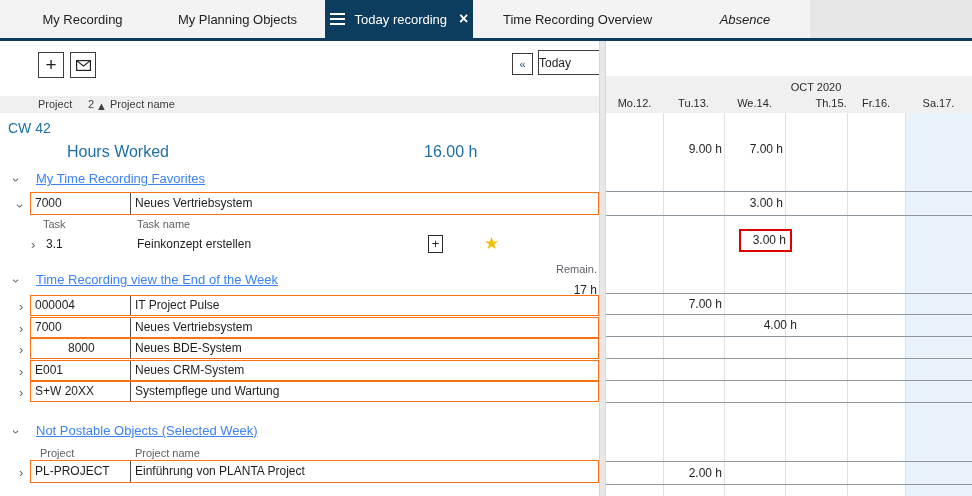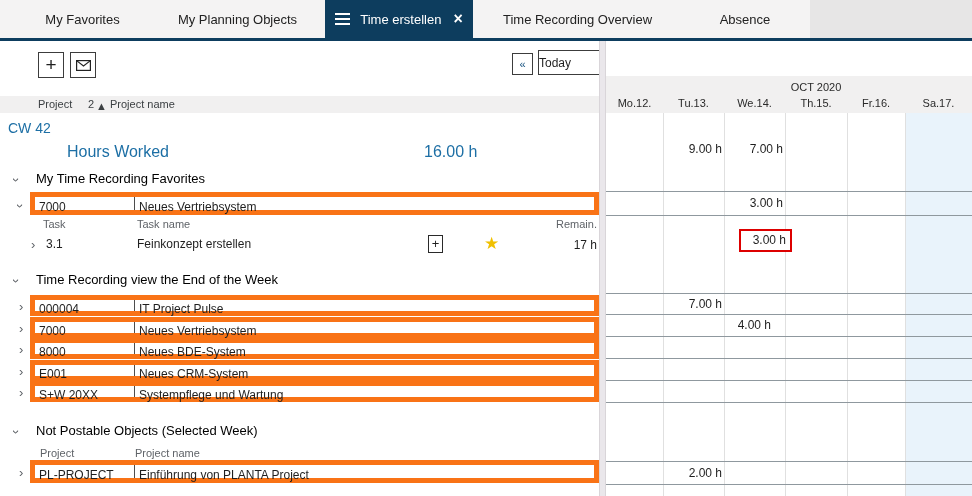--- a/index.html
+++ b/index.html
@@ -38,63 +38,63 @@
   .month { position: absolute; top: 81px; font-size: 11px; text-align: center; color: #2a2a2a; }
   .daylab { position: absolute; top: 97px; font-size: 11px; text-align: center; color: #2a2a2a; }
   .col-line { position: absolute; top: 113px; height: 383px; width: 1px; background: #e0e0e0; }
   .sa-bg { position: absolute; top: 113px; height: 383px; background: #e9f3fb; }
   .rowline { position: absolute; left: 0; width: 366px; height: 1px; background: #8f989e; }
   .dayval { position: absolute; font-size: 12px; text-align: right; padding-right: 2px; }
   .redcell { position: absolute; border: 2px solid #dd0000; text-align: right; font-size: 12px;
              padding-right: 4px; line-height: 19px; background: #fff; }
 
   
-  .section-title { position: absolute; color: #000000; font-size: 13px; }
+  .section-title { position: absolute; color: #3b82f6; font-size: 13px; text-decoration: underline; }
   .chev { position: absolute; color: #5f6368; font-size: 13px; line-height: 13px; }
   .chev-down { display: inline-block; transform: rotate(90deg); transform-origin: 55% 55%; }
   .blue-big { position: absolute; color: #1d6fa5; font-size: 16px; }
   .cw { position: absolute; color: #1d6fa5; font-size: 14px; }
-  .box { position: absolute; left: 30px; width: 569px; border: 5px solid #f97316; background: #fff; }
+  .box { position: absolute; left: 30px; width: 569px; border: 1px solid #f97316; background: #fff; }
   .box .divline { position: absolute; left: 99px; top: 0; bottom: 0; width: 1px; background: #4d4d4d; }
   .box .code { position: absolute; left: 4px; font-size: 12px; }
   .box .name { position: absolute; left: 104px; font-size: 12px; }
   .subhead { position: absolute; font-size: 11px; color: #5f6368; }
   .cell-txt { position: absolute; font-size: 12px; }
-  .right-col { position: absolute; left: 450px; width: 147px; text-align: right; }
+  .right-col { position: absolute; left: 450px; width: 147px; text-align: right; margin-top: 45px; }
   .plusbox { position: absolute; border: 1px solid #2a2a2a; font-size: 13px; line-height: 15px;
              text-align: center; background: #fff; cursor: pointer; }
   .star { position: absolute; color: #f0c000; font-size: 17px; line-height: 17px; cursor: pointer; }
 </style>
 </head>
 <body>
 
 <div class="screen">
 
   <div class="tabbar">
     <div class="tabbar-end"></div>
   </div>
   <div class="tab" style="left:10px;width:145px;">
-    <span>My Favorites</span>
+    <span>My Recording</span>
   </div>
   <div class="tab" style="left:155px;width:165px;">
     <span>My Planning Objects</span>
   </div>
   <div class="tab active" style="left:325px;width:148px;">
     <span class="hamburger">
         <div></div>
         <div></div>
         <div></div>
       </span>
-    <span>Time erstellen</span>
+    <span>Today recording</span>
     <span class="closex">×</span>
   </div>
   <div class="tab" style="left:480px;width:195px;">
     <span>Time Recording Overview</span>
   </div>
-  <div class="tab" style="left:685px;width:120px;">
+  <div class="tab" style="left:685px;width:120px;font-style:italic;">
     <span>Absence</span>
   </div>
   <div class="navy-line"></div>
 
   <div class="btn icon-btn" style="left:38px;top:52px;width:26px;height:26px;">
     <span>+</span>
   </div>
   <div class="btn" style="left:70px;top:52px;width:26px;height:26px;">
     <svg width="15" height="11" viewBox="0 0 15 11">
       <rect x="0.6" y="0.6" width="13.8" height="9.8" fill="none" stroke="#222" stroke-width="1.2"></rect>
@@ -153,21 +153,21 @@
   </div>
   <span class="chev" style="left:19px;top:322px;">›</span>
   <div class="box" style="top:317px;height:21px;">
     <div class="divline"></div>
     <span class="code" style="top:2px;">7000</span>
     <span class="name" style="top:2px;">Neues Vertriebsystem</span>
   </div>
   <span class="chev" style="left:19px;top:343px;">›</span>
   <div class="box" style="top:338px;height:21px;">
     <div class="divline"></div>
-    <span class="code" style="top:2px;">8000</span>
+    <span class="code" style="top:2px;margin-left:33px;">8000</span>
     <span class="name" style="top:2px;">Neues BDE-System</span>
   </div>
   <span class="chev" style="left:19px;top:365px;">›</span>
   <div class="box" style="top:360px;height:21px;">
     <div class="divline"></div>
     <span class="code" style="top:2px;">E001</span>
     <span class="name" style="top:2px;">Neues CRM-System</span>
   </div>
   <span class="chev" style="left:19px;top:386px;">›</span>
   <div class="box" style="top:381px;height:21px;">
@@ -190,21 +190,21 @@
 
   <div class="splitter"></div>
 
   <div class="rpane">
     <div class="rheader"></div>
     <div class="month" style="left:167px;width:86px;">OCT 2020</div>
 
     <div class="daylab" style="left:0;width:57px;">Mo.12.</div>
     <div class="daylab" style="left:57px;width:61px;">Tu.13.</div>
     <div class="daylab" style="left:118px;width:61px;">We.14.</div>
-    <div class="daylab" style="left:179px;width:62px;">Th.15.</div>
+    <div class="daylab" style="left:194px;width:62px;">Th.15.</div>
     <div class="daylab" style="left:241px;width:58px;">Fr.16.</div>
     <div class="daylab" style="left:299px;width:67px;">Sa.17.</div>
 
     <div class="sa-bg" style="left:299px;width:67px;"></div>
     <div class="col-line" style="left:57px;"></div>
     <div class="col-line" style="left:118px;"></div>
     <div class="col-line" style="left:179px;"></div>
     <div class="col-line" style="left:241px;"></div>
     <div class="col-line" style="left:299px;"></div>
 
@@ -217,20 +217,20 @@
 
     <div class="redcell" style="left:133px;top:229px;width:53px;height:23px;">3.00 h</div>
 
     <div class="rowline" style="top:293px;"></div>
     <div class="rowline" style="top:314px;"></div>
     <div class="rowline" style="top:336px;"></div>
     <div class="rowline" style="top:358px;"></div>
     <div class="rowline" style="top:380px;"></div>
     <div class="rowline" style="top:402px;"></div>
     <div class="dayval" style="left:57px;width:61px;top:297px;">7.00 h</div>
-    <div class="dayval" style="left:106px;width:61px;top:318px;">4.00 h</div>
+    <div class="dayval" style="left:132px;width:61px;top:318px;">4.00 h</div>
 
     <div class="rowline" style="top:461px;"></div>
     <div class="rowline" style="top:484px;"></div>
     <div class="dayval" style="left:57px;width:61px;top:466px;">2.00 h</div>
   </div>
 
 </div>
 
 </body></html>

